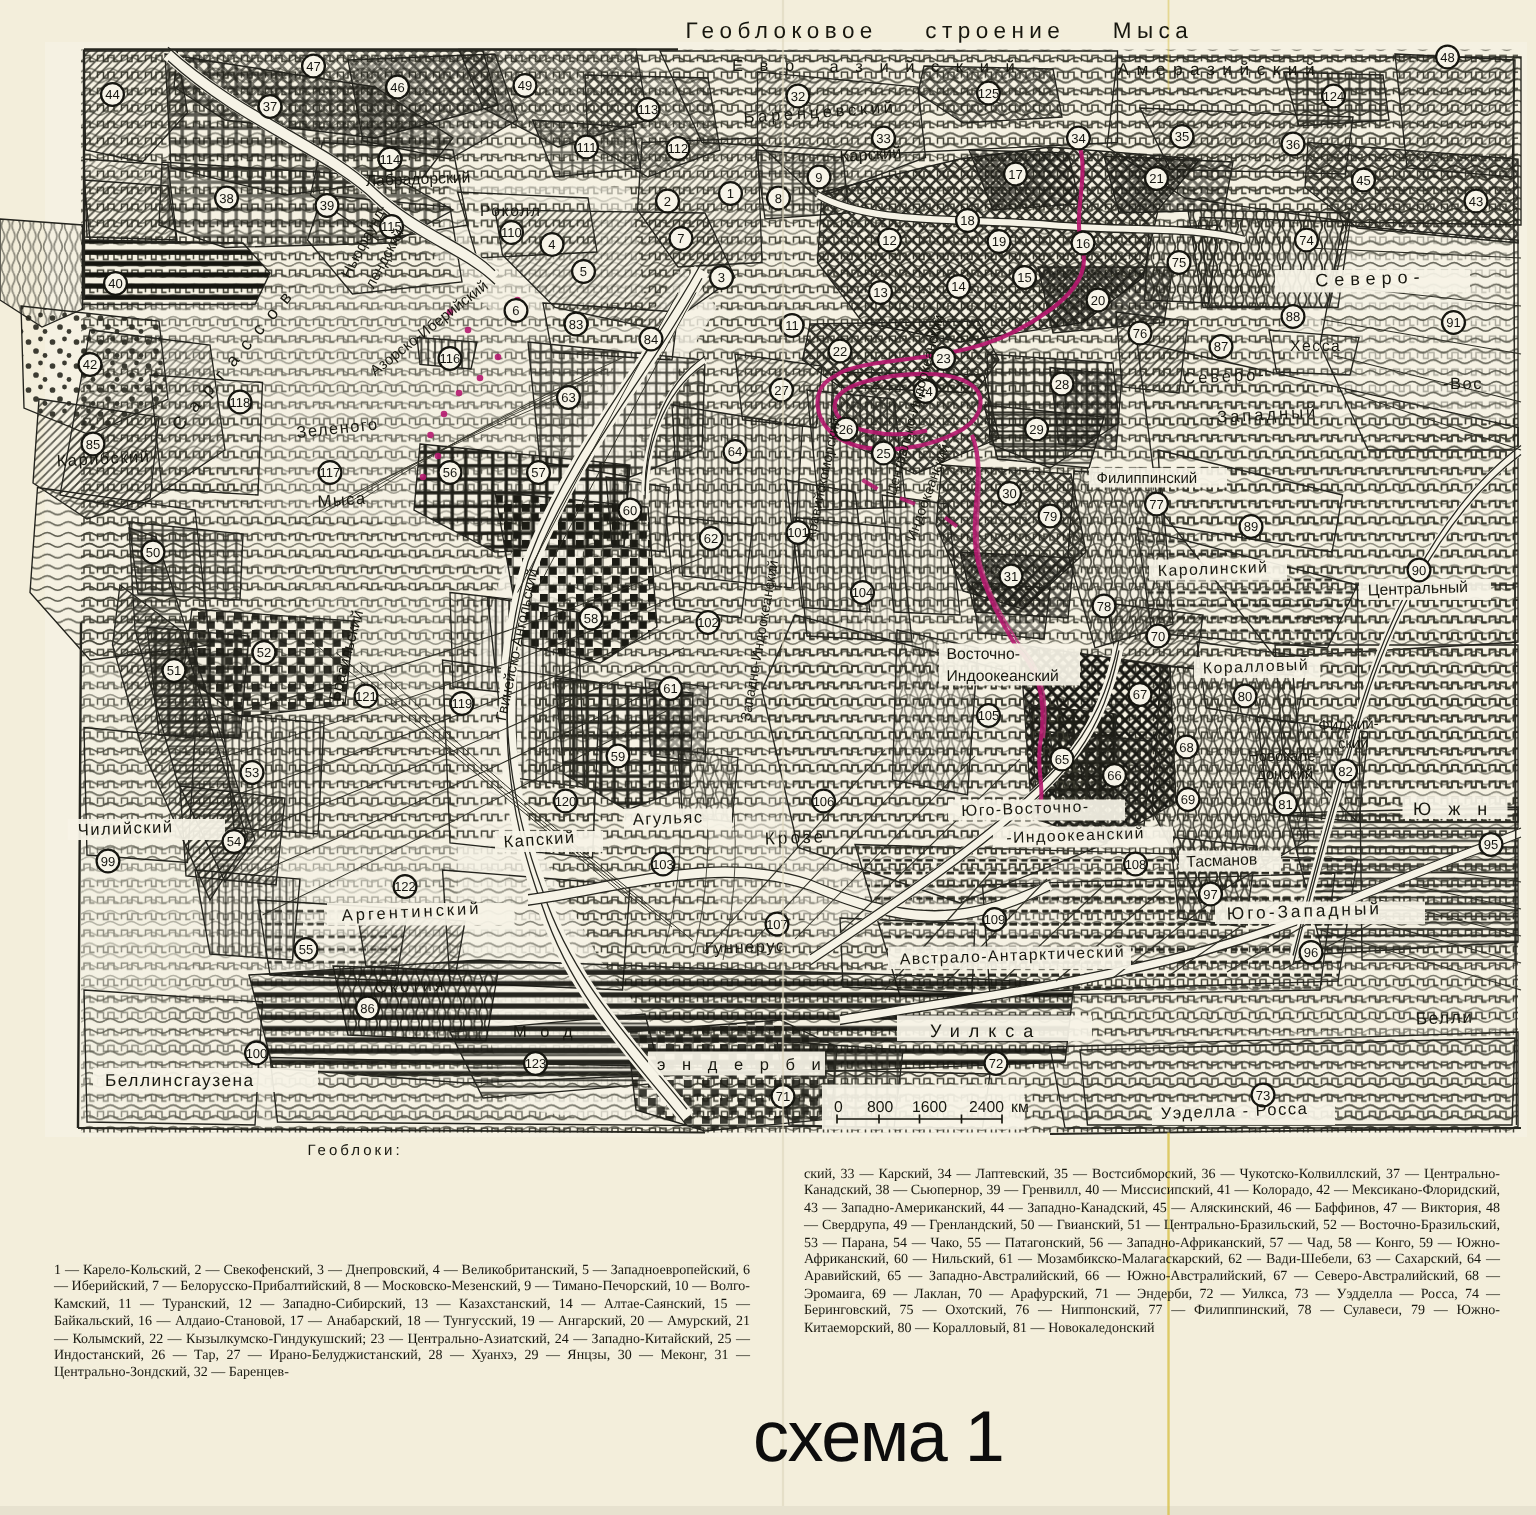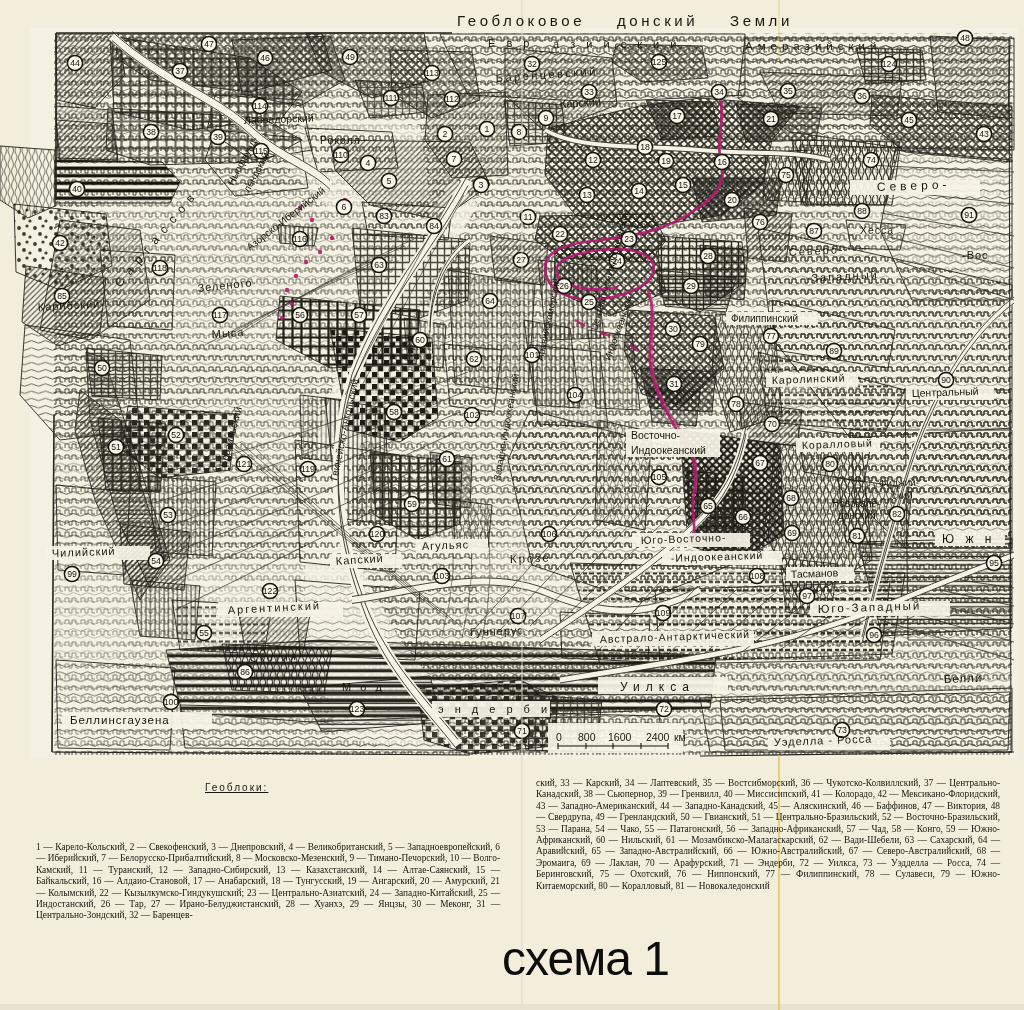--- a/index.html
+++ b/index.html
@@ -1,20 +1,20 @@
 <!DOCTYPE html>
 <html><head><meta charset="utf-8">
 <style>
 html,body{margin:0;padding:0;width:1024px;height:1010px;background:#f3eedb;overflow:hidden;}
 body{font-family:"Liberation Sans", sans-serif;position:relative;}
 .title{position:absolute;left:457px;top:12px;font-size:15px;letter-spacing:3.6px;word-spacing:24px;color:#17170f;white-space:nowrap;}
 .legend{position:absolute;color:#17170f;font-size:9.35px;line-height:11.4px;text-align:justify;font-family:Liberation Serif, serif;}
 .lcol{left:36px;top:842px;width:464px;}
 .rcol{left:536px;top:778px;width:464px;}
-.lhead{position:absolute;left:205px;top:782px;font-size:10px;letter-spacing:2px;color:#17170f;text-decoration:underline;}
+.lhead{position:absolute;left:205px;top:762px;font-size:10px;letter-spacing:2px;color:#17170f;}
 .caption{position:absolute;left:502px;top:931px;font-size:48px;color:#0d0d0d;letter-spacing:-1px;}
 </style></head>
 <body>
 
 <svg width="1024" height="1010" viewBox="0 0 1024 1010" style="position:absolute;left:0;top:0">
 
 <defs>
 <pattern id="biggrid" width="9" height="9" patternUnits="userSpaceOnUse">
   <path d="M0,4.5 H9 M4.5,0 V9" stroke="#1d1d16" stroke-width="2.2" fill="none"></path>
 </pattern>
@@ -1180,21 +1180,21 @@
 </g>
 
 <path d="M522,0 V1010" stroke="#ddd6bc" stroke-width="1.5" opacity="0.6"></path>
 
 <rect x="0" y="1004" width="1024" height="6" fill="#e7e2cf"></rect>
 
 <path d="M779,755 V1010" stroke="#d8c24a" stroke-width="1.6" opacity="0.8"></path>
 <path d="M779,0 V60" stroke="#d8c24a" stroke-width="1.2" opacity="0.5"></path>
 </svg>
 
-<div class="title">Геоблоковое донский Земли</div>
+<div class="title">Геоблоковое строение Мыса</div>
 
 <div class="lhead">Геоблоки:</div>
 
 <div class="legend lcol">1 — Карело-Кольский, 2 — Свекофенский, 3 — Днепровский, 4 — Великобританский, 5 — Западноевропейский, 6 — Иберийский, 7 — Белорусско-Прибалтийский, 8 — Мос­ковско-Мезенский, 9 — Тимано-Печорский, 10 — Волго-Камский, 11 — Туранский, 12 — Западно-Сибирский, 13 — Казахстанский, 14 — Алтае-Саянский, 15 — Байкальский, 16 — Алдаио-Становой, 17 — Анабарский, 18 — Тунгусский, 19 — Ангарский, 20 — Амур­ский, 21 — Колымский, 22 — Кызылкумско-Гиндукушский; 23 — Центрально-Азиатский, 24 — Западно-Китайский, 25 — Индостанский, 26 — Тар, 27 — Ирано-Белуджистанский, 28 — Хуанхэ, 29 — Янцзы, 30 — Меконг, 31 — Центрально-Зондский, 32 — Баренцев-</div>
 
 <div class="legend rcol">ский, 33 — Карский, 34 — Лаптевский, 35 — Востсибморский, 36 — Чукотско-Колвилл­ский, 37 — Центрально-Канадский, 38 — Сьюпернор, 39 — Гренвилл, 40 — Миссисип­ский, 41 — Колорадо, 42 — Мексикано-Флоридский, 43 — Западно-Американский, 44 — Западно-Канадский, 45 — Аляскинский, 46 — Баффинов, 47 — Виктория, 48 — Свердру­па, 49 — Гренландский, 50 — Гвианский, 51 — Центрально-Бразильский, 52 — Восточ­но-Бразильский, 53 — Парана, 54 — Чако, 55 — Патагонский, 56 — Западно-Африкан­ский, 57 — Чад, 58 — Конго, 59 — Южно-Африканский, 60 — Нильский, 61 — Мозам­бикско-Малагаскарский, 62 — Вади-Шебели, 63 — Сахарский, 64 — Аравийский, 65 — Западно-Австралийский, 66 — Южно-Австралийский, 67 — Северо-Австралийский, 68 — Эромаига, 69 — Лаклан, 70 — Арафурский, 71 — Эндерби, 72 — Уилкса, 73 — Уэддел­ла — Росса, 74 — Беринговский, 75 — Охотский, 76 — Ниппонский, 77 — Филиппинский, 78 — Сулавеси, 79 — Южно-Китаеморский, 80 — Коралловый, 81 — Новокаледонский</div>
 
 <div class="caption">схема 1</div>
 
 </body></html>

